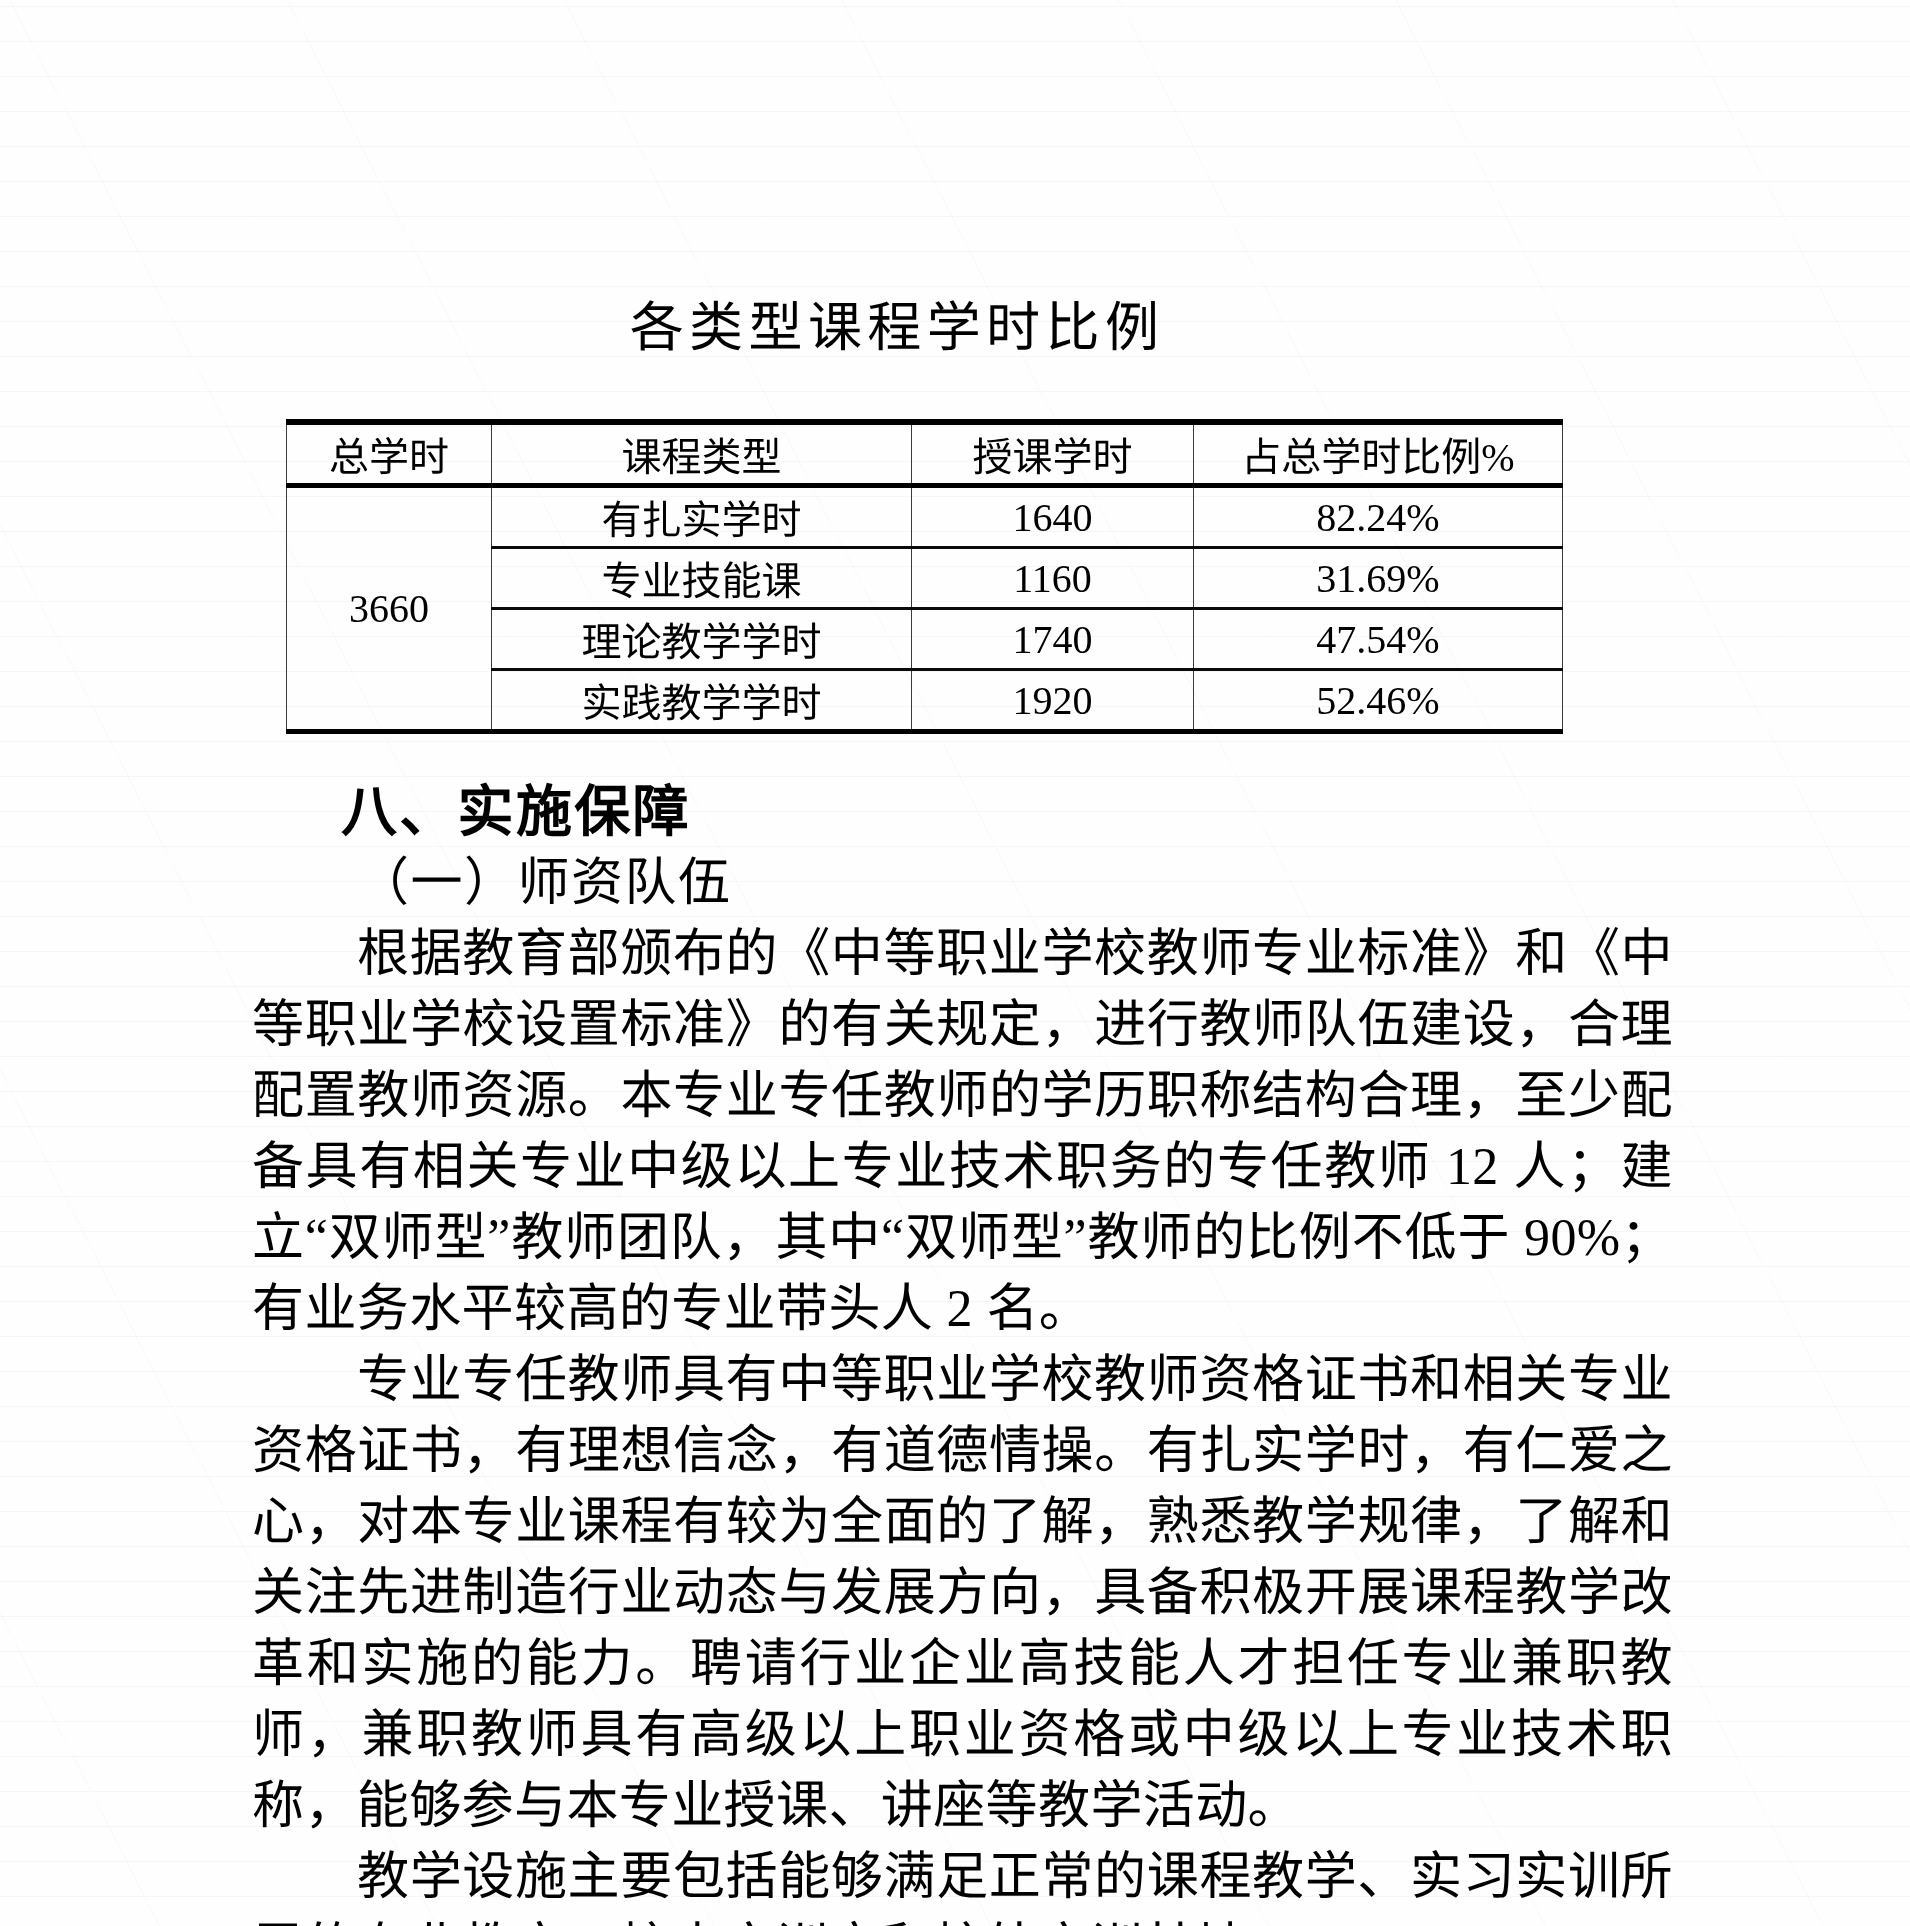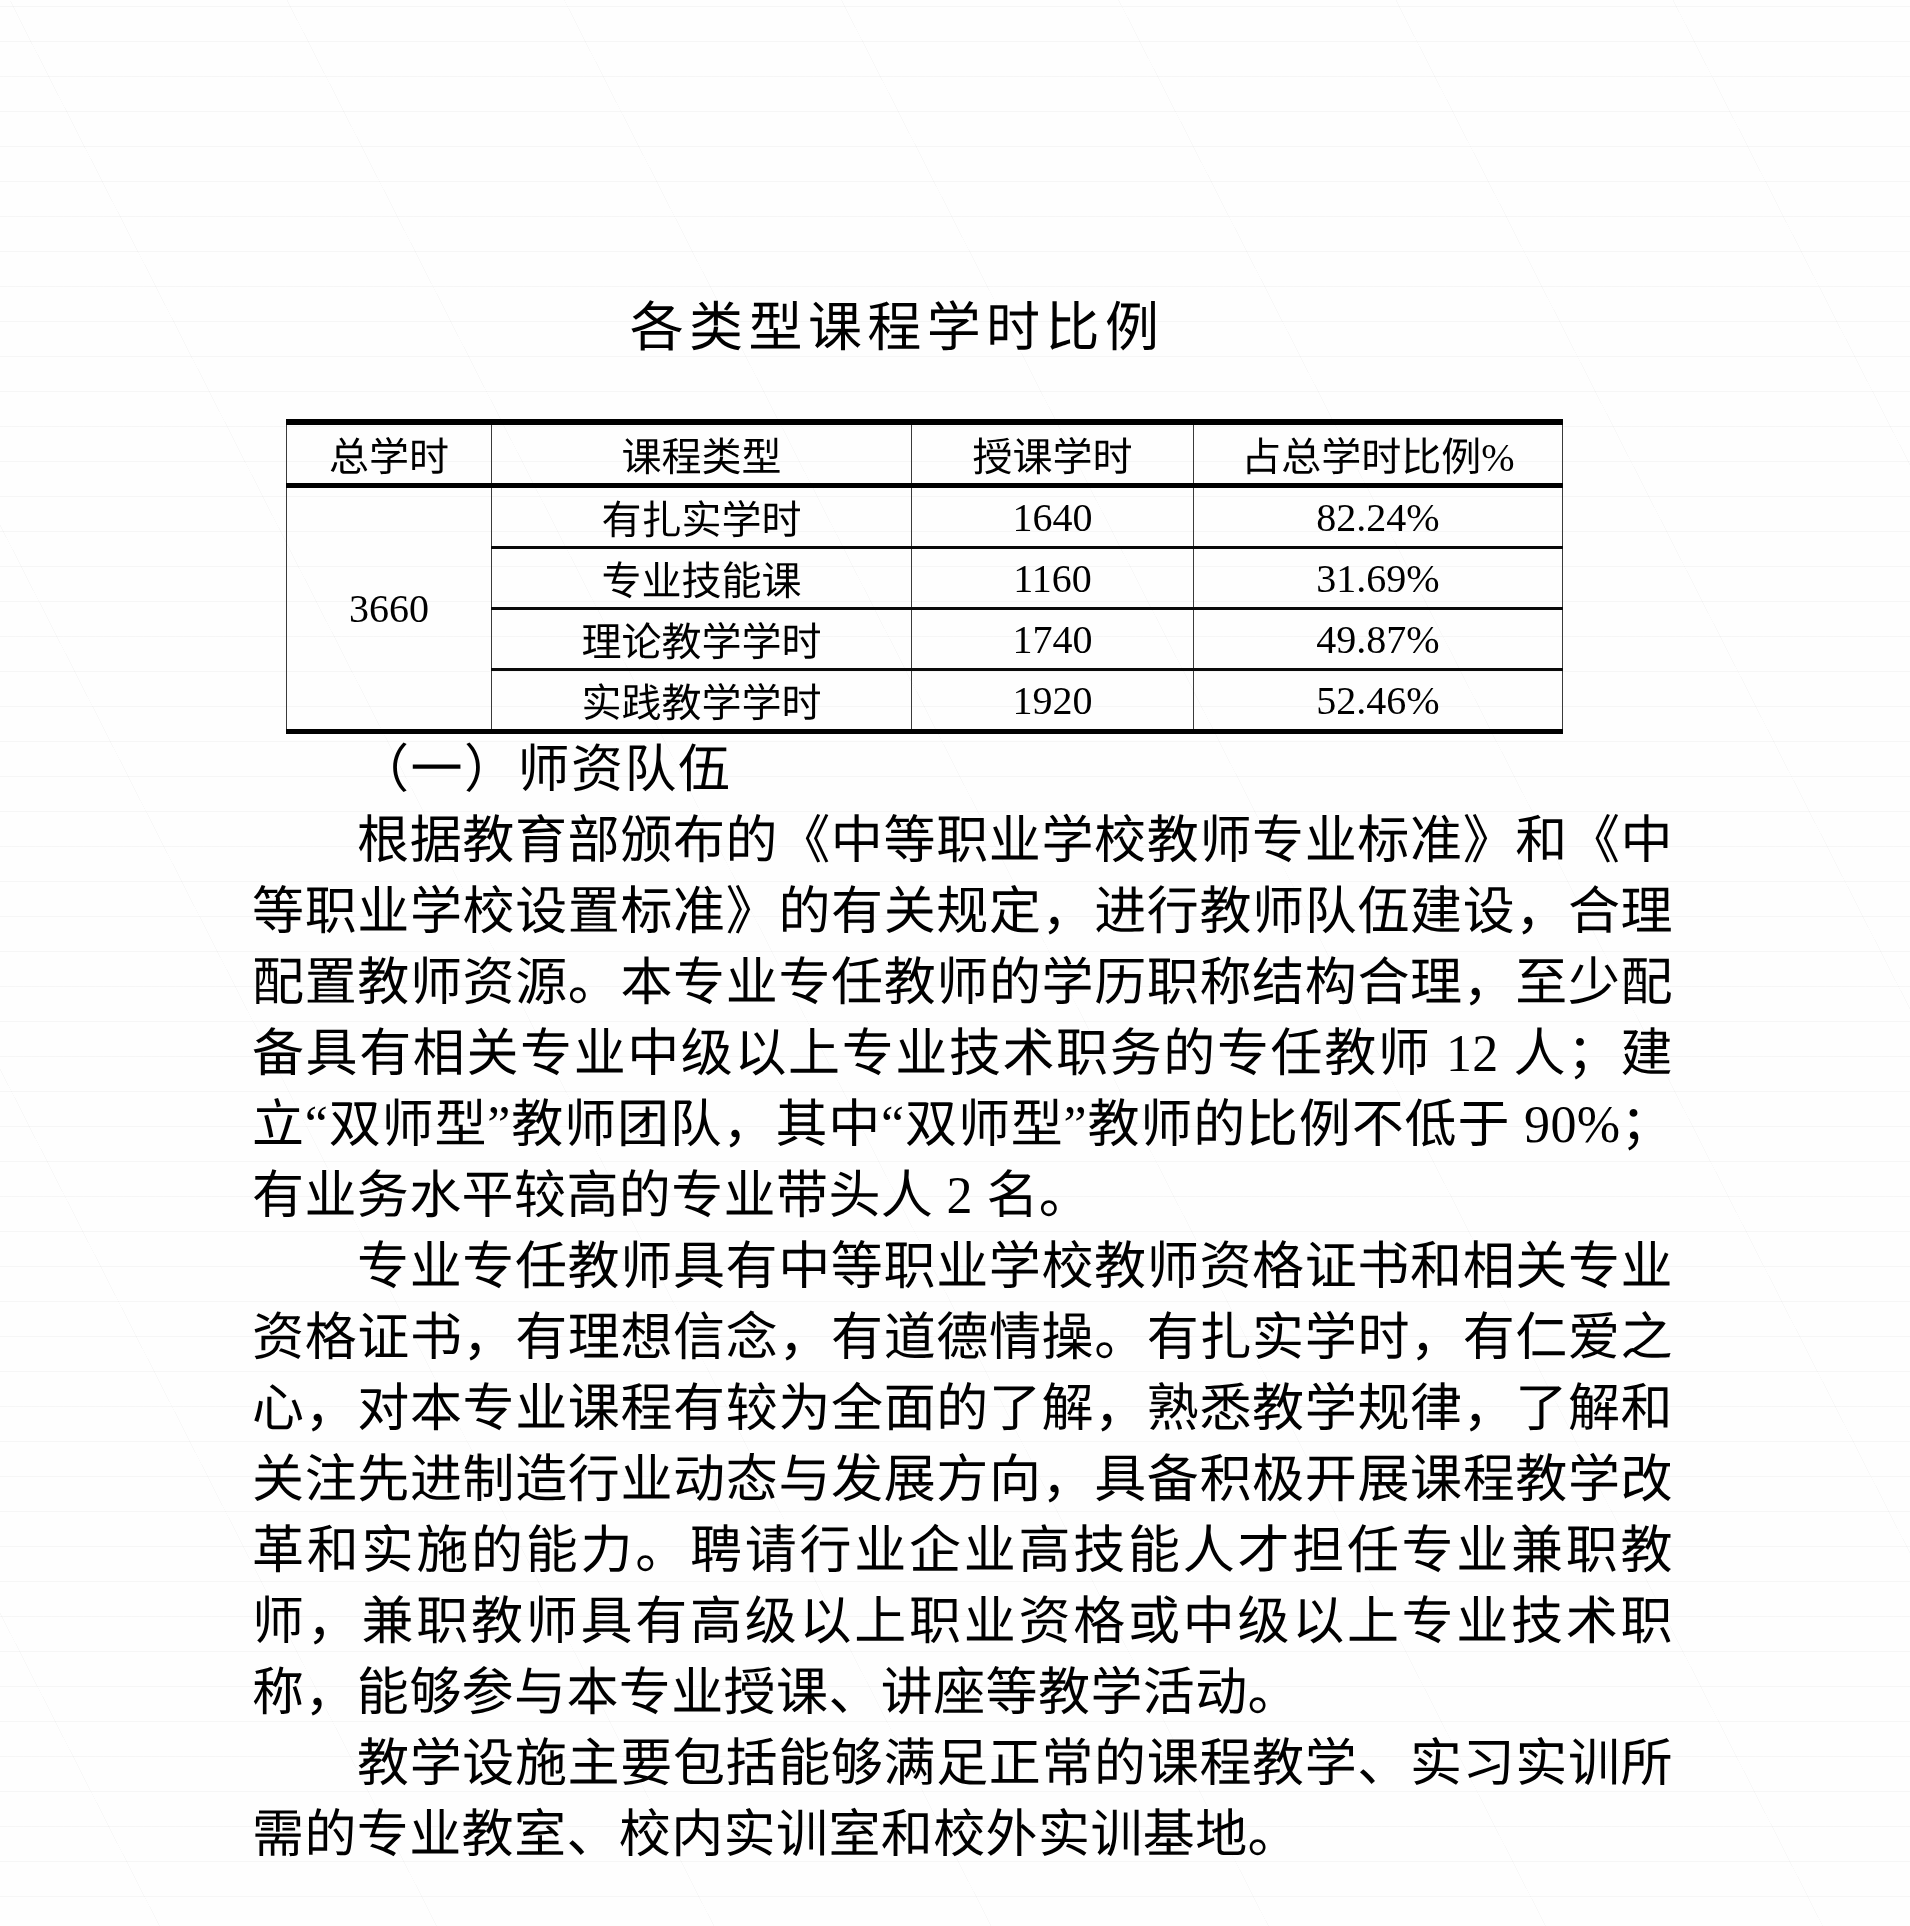--- a/index.html
+++ b/index.html
@@ -128,30 +128,31 @@
           <td>82.24%</td>
         </tr>
         <tr>
           <td>专业技能课</td>
           <td>1160</td>
           <td>31.69%</td>
         </tr>
         <tr>
           <td>理论教学学时</td>
           <td>1740</td>
-          <td>49.87%</td>
+          <td>47.54%</td>
         </tr>
         <tr>
           <td>实践教学学时</td>
           <td>1920</td>
           <td>52.46%</td>
         </tr>
       </tbody>
     </table>
 
+    <div class="h2-heading">八、实施保障</div>
 
     <div class="h3-heading">（一）师资队伍</div>
 
     <p class="body-para">根据教育部颁布的《中等职业学校教师专业标准》和《中等职业学校设置标准》的有关规定，进行教师队伍建设，合理配置教师资源。本专业专任教师的学历职称结构合理，至少配备具有相关专业中级以上专业技术职务的专任教师 12 人；建立“双师型”教师团队，其中“双师型”教师的比例不低于 90%；有业务水平较高的专业带头人 2 名。</p>
 
     <p class="body-para">专业专任教师具有中等职业学校教师资格证书和相关专业资格证书，有理想信念，有道德情操。有扎实学时，有仁爱之心，对本专业课程有较为全面的了解，熟悉教学规律，了解和关注先进制造行业动态与发展方向，具备积极开展课程教学改革和实施的能力。聘请行业企业高技能人才担任专业兼职教师，兼职教师具有高级以上职业资格或中级以上专业技术职称，能够参与本专业授课、讲座等教学活动。</p>
 
 
     <p class="body-para">教学设施主要包括能够满足正常的课程教学、实习实训所需的专业教室、校内实训室和校外实训基地。</p>
 

